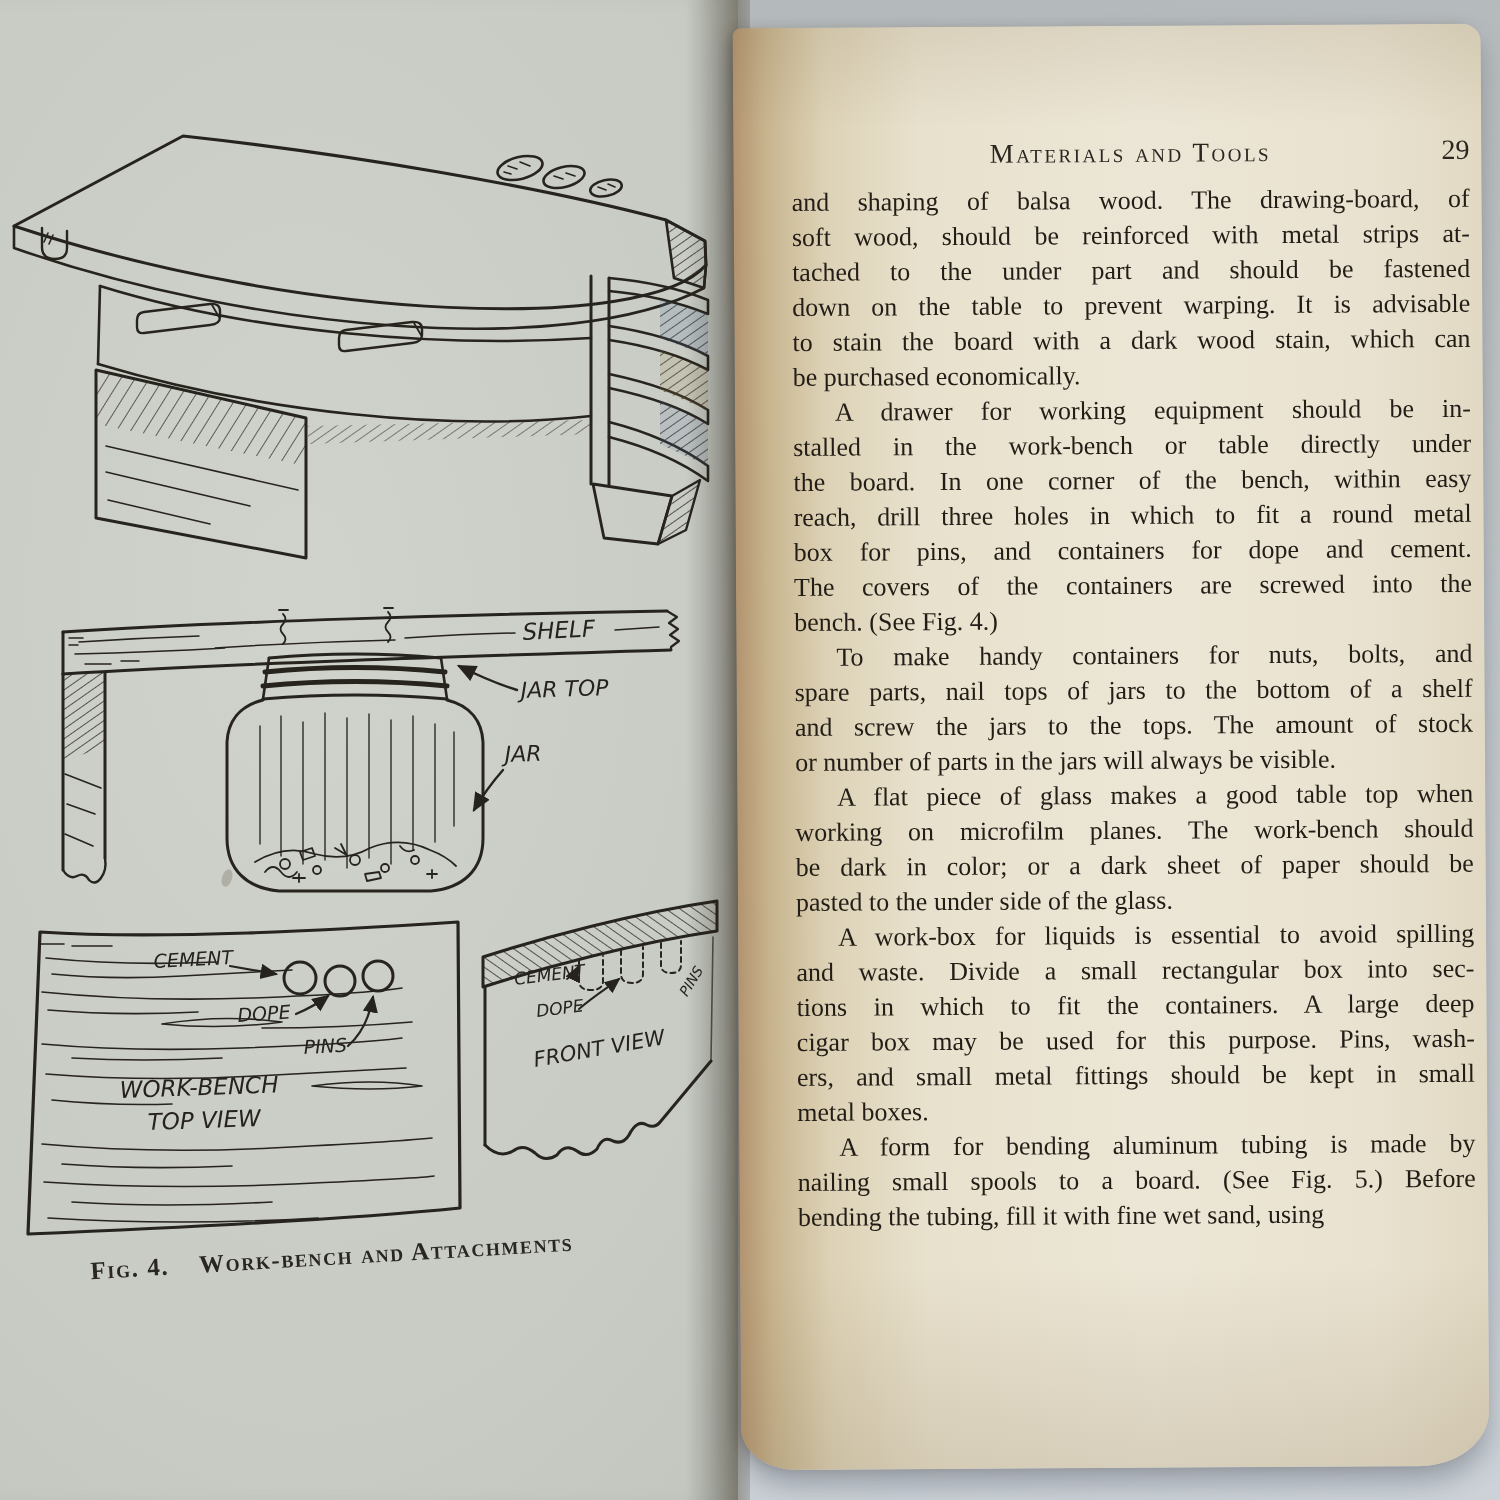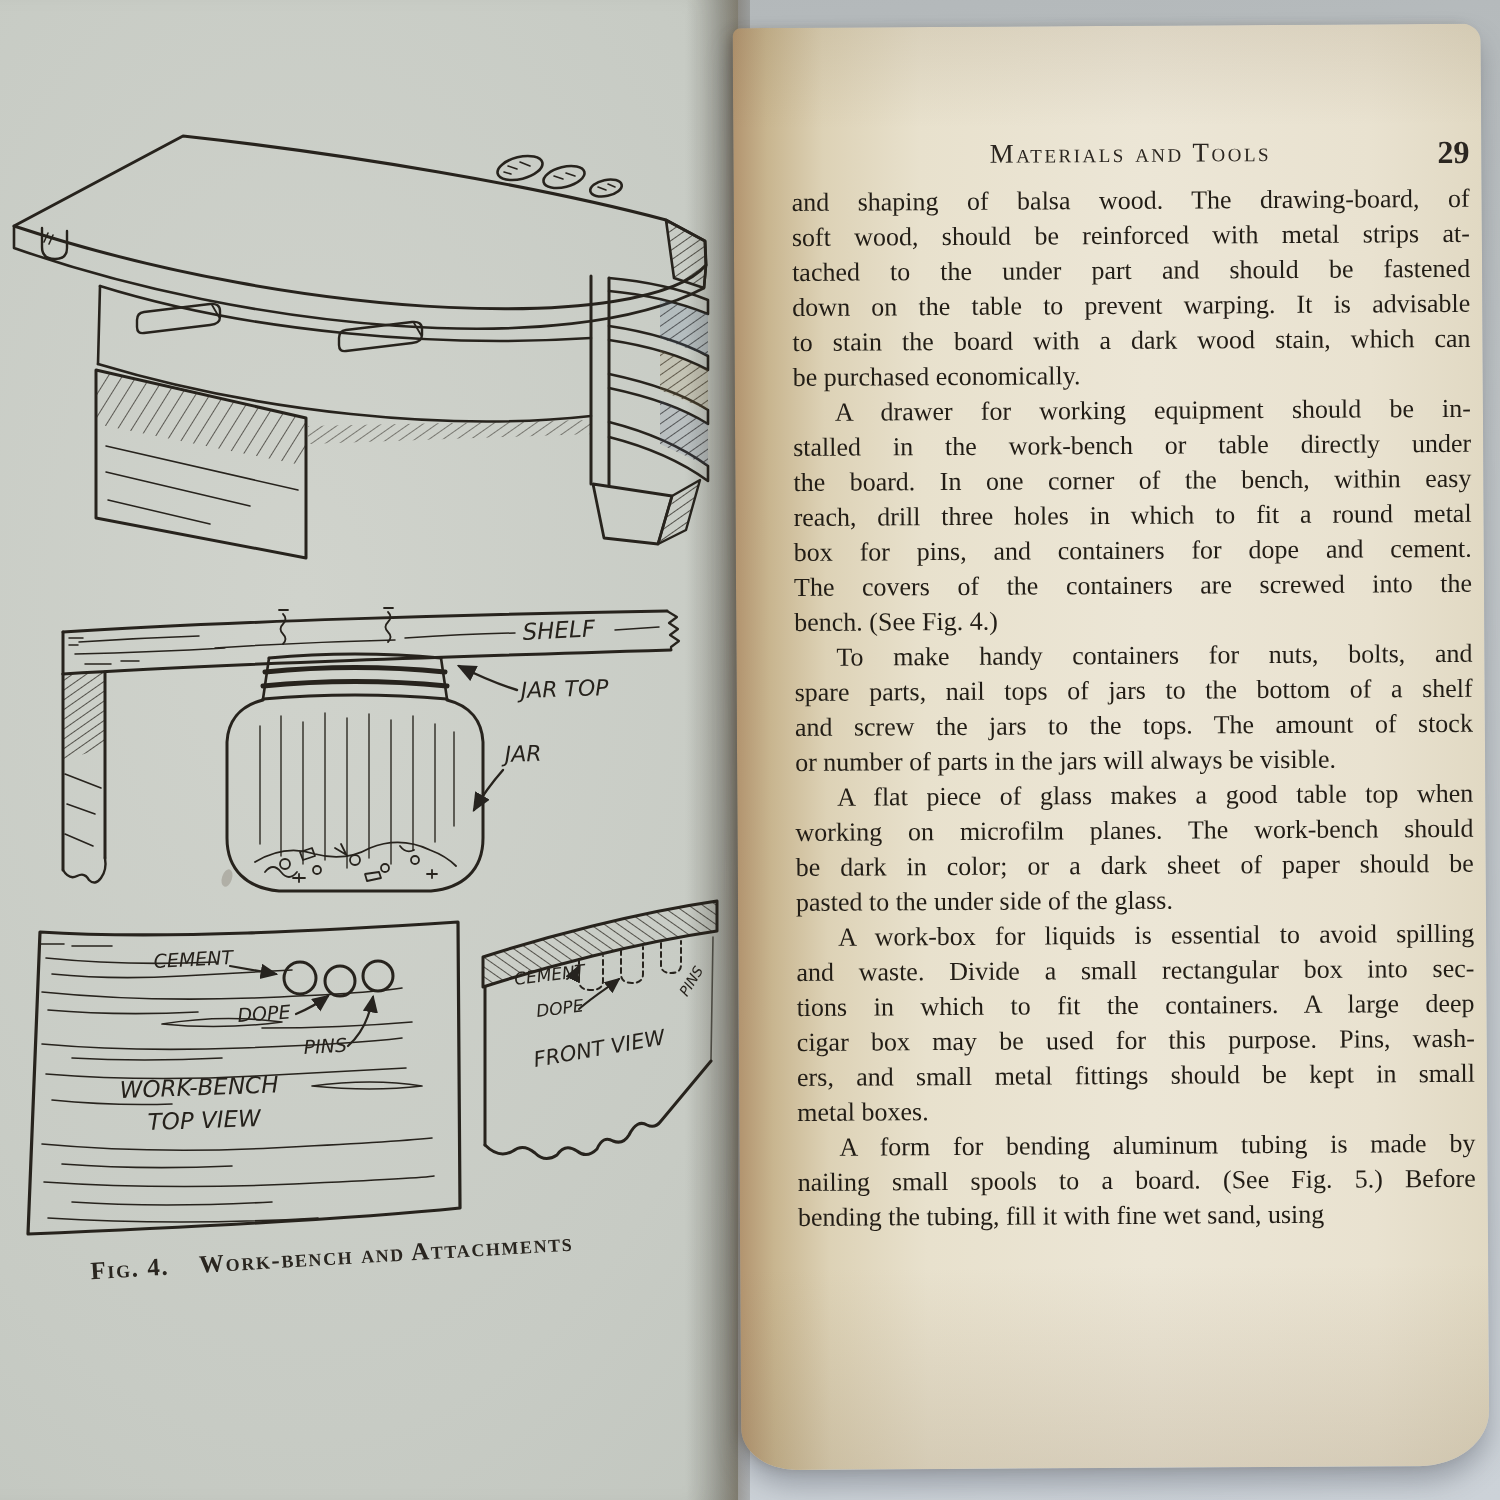--- a/index.html
+++ b/index.html
@@ -28,21 +28,21 @@
   .right-page{position:absolute;left:737px;top:26px;width:748px;height:1442px;z-index:4;
     transform:rotate(-.35deg);
     border-radius:8px 18px 70px 55px / 8px 18px 55px 42px;
     background:
       linear-gradient(180deg, rgba(110,90,60,.12) 0%, rgba(0,0,0,0) 7% 86%, rgba(135,115,85,.20) 100%),
       linear-gradient(90deg,#b2946f 0%,#c8b58f 4.5%,#ddd2b6 12%,#e8e1cd 25%,#ece6d6 55%,#e9e2d0 85%,#e1d9c3 100%);
     box-shadow:0 16px 26px rgba(70,75,85,.35), -6px 0 14px -6px rgba(60,40,15,.45);}
   .rp-inner{position:absolute;left:58px;top:0;width:678px;}
   .rp-header{position:relative;margin-top:112px;text-align:center;
     font-variant:small-caps;font-size:27px;letter-spacing:2.5px;color:#2b2620;}
-  .rp-num{position:absolute;right:0;top:-2px;font-size:32px;letter-spacing:0;color:#2b2620;font-weight:bold;}
+  .rp-num{position:absolute;right:0;top:-2px;font-size:28px;letter-spacing:0;color:#2b2620;}
   .rp-body{margin-top:14px;font-size:26px;line-height:35px;color:#221d16;}
   .line{text-align:justify;text-align-last:justify;height:35px;white-space:normal;}
   .line.last{text-align-last:left;}
   .line.indent{text-indent:42px;}
 </style>
 </head>
 <body>
 
 <div class="stage">
 

